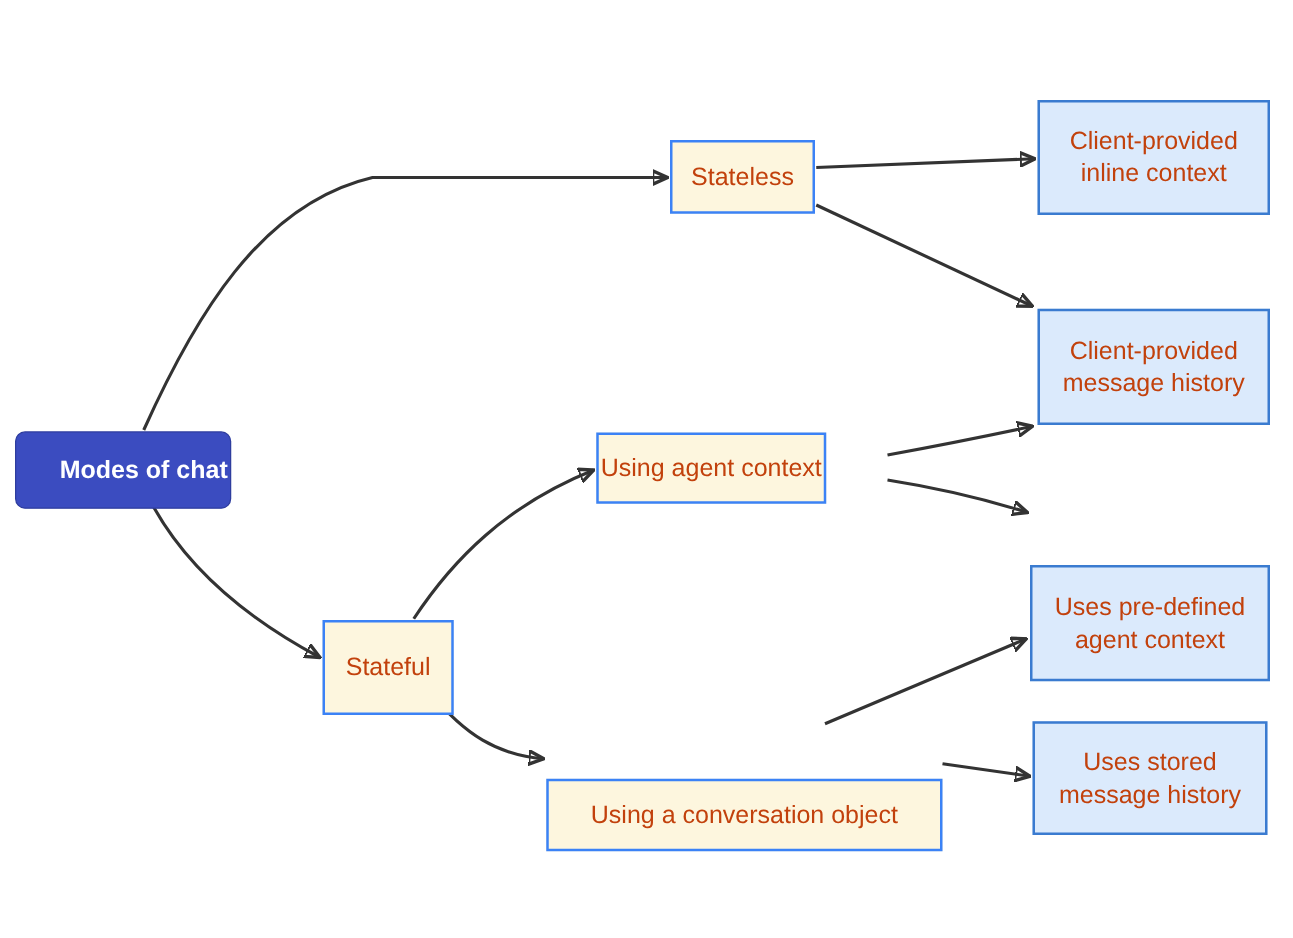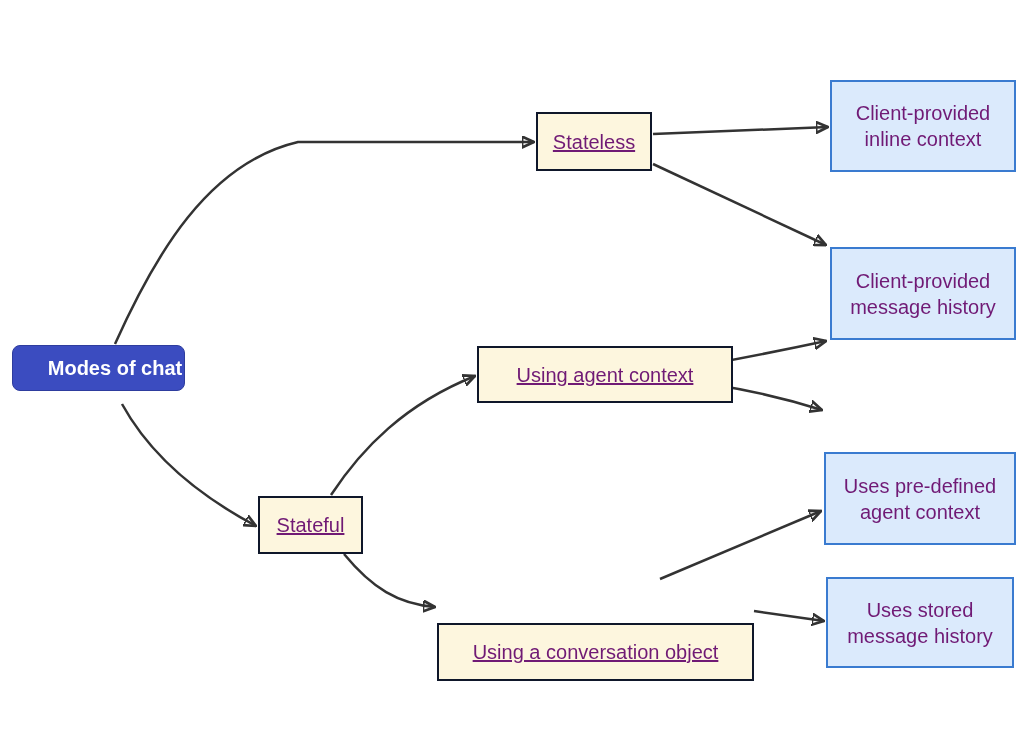--- a/index.html
+++ b/index.html
@@ -27,35 +27,34 @@
     stroke-width: 2.5;
   }
   .node {
     position: absolute;
     box-sizing: border-box;
     display: flex;
     align-items: center;
     justify-content: center;
     text-align: center;
     font-size: 20px;
-    color: #701a75;
+    color: #c2410c;
     white-space: pre-line;
     line-height: 1.3;
   }
   .node.root {
     background: #3B4CC0;
     border: 1px solid #2E3D9E;
     border-radius: 8px;
     color: #ffffff;
     font-weight: bold;
   }
   .node.warm {
     background: #FDF6DE;
-    border: 2px solid #0f172a;
-    text-decoration: underline;
+    border: 2px solid #3b82f6;
   }
   .node.cool {
     background: #DBEAFC;
     border: 2px solid #3A7BD0;
   }
 </style>
 </head>
 <body>
 
 <div class="canvas">
@@ -71,27 +70,27 @@
     <path d="M 653 134 L 828 127" marker-end="url(#arrow)"></path>
     <path d="M 653 164 L 826 245" marker-end="url(#arrow)"></path>
     <path d="M 331 495 C 362 448, 405 404, 475 376" marker-end="url(#arrow)"></path>
     <path d="M 344 554 C 372 588, 398 604, 435 607" marker-end="url(#arrow)"></path>
     <path d="M 710 364 C 748 357, 784 350, 826 341" marker-end="url(#arrow)"></path>
     <path d="M 710 384 C 748 390, 784 398, 822 410" marker-end="url(#arrow)"></path>
     <path d="M 660 579 L 821 511" marker-end="url(#arrow)"></path>
     <path d="M 754 611 L 824 621" marker-end="url(#arrow)"></path>
   </svg>
 
-  <div class="node root" style="left:12px; top:345px; width:173px; height:46px;padding-left:33px;">Modes of chat</div>
+  <div class="node root" style="left:12px; top:345px; width:173px; height:62px;padding-left:33px;">Modes of chat</div>
 
   <div class="node warm" style="left:536px; top:112px; width:116px; height:59px;">Stateless</div>
 
-  <div class="node warm" style="left:258px; top:496px; width:105px; height:58px;">Stateful</div>
+  <div class="node warm" style="left:258px; top:496px; width:105px; height:76px;">Stateful</div>
 
-  <div class="node warm" style="left:477px; top:346px; width:256px; height:57px;">Using agent context</div>
+  <div class="node warm" style="left:477px; top:346px; width:184px; height:57px;">Using agent context</div>
 
   <div class="node warm" style="left:437px; top:579px; width:317px; height:58px;margin-top:44px;">Using a conversation object</div>
 
   <div class="node cool" style="left:830px; top:80px; width:186px; height:92px;">Client-provided
 inline context</div>
 
   <div class="node cool" style="left:830px; top:247px; width:186px; height:93px;">Client-provided
 message history</div>
 
   <div class="node cool" style="left:824px; top:412px; width:192px; height:93px;margin-top:40px;">Uses pre-defined

